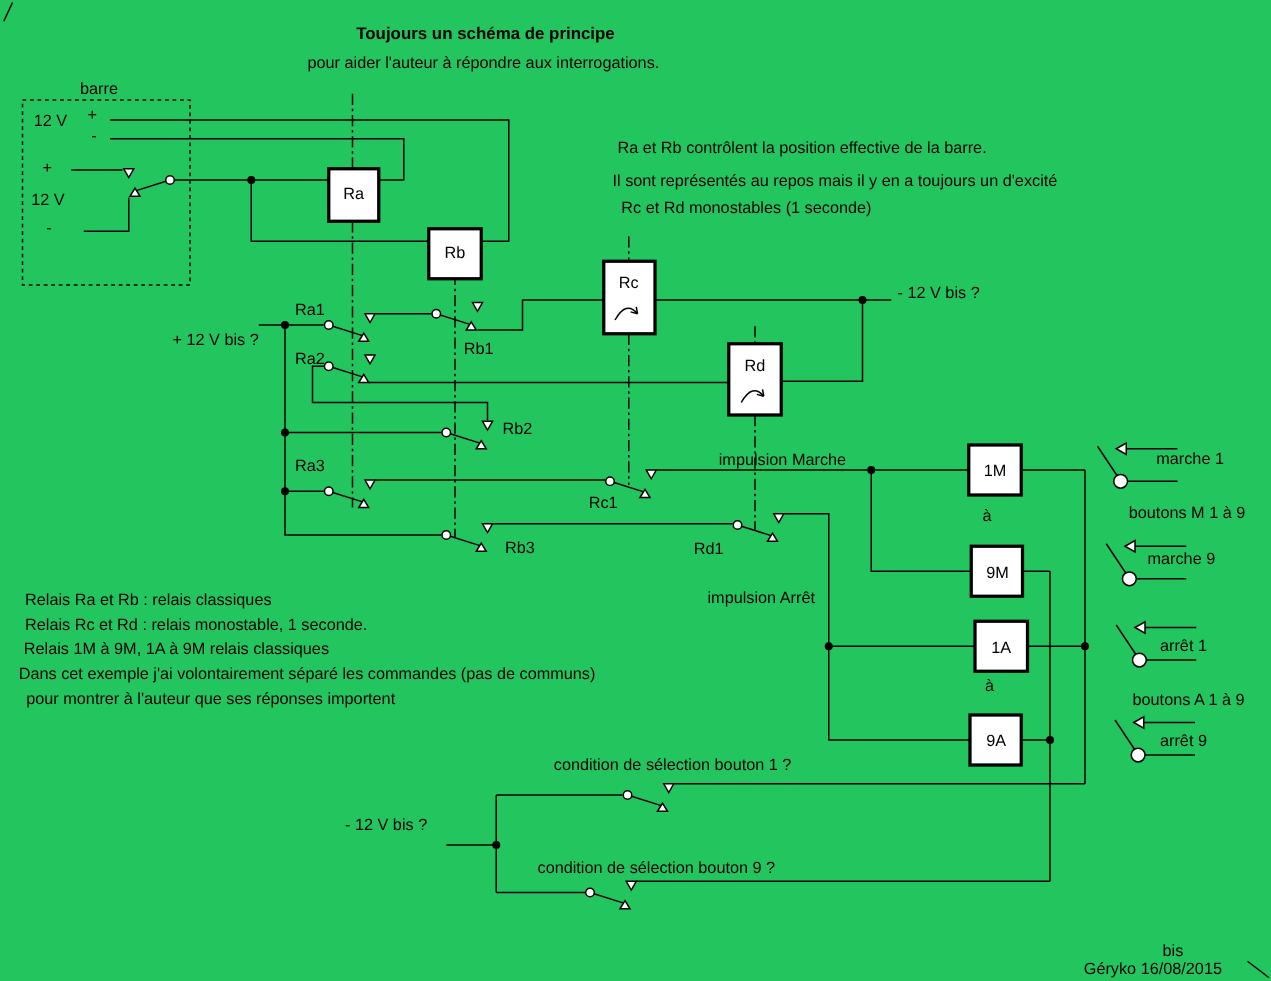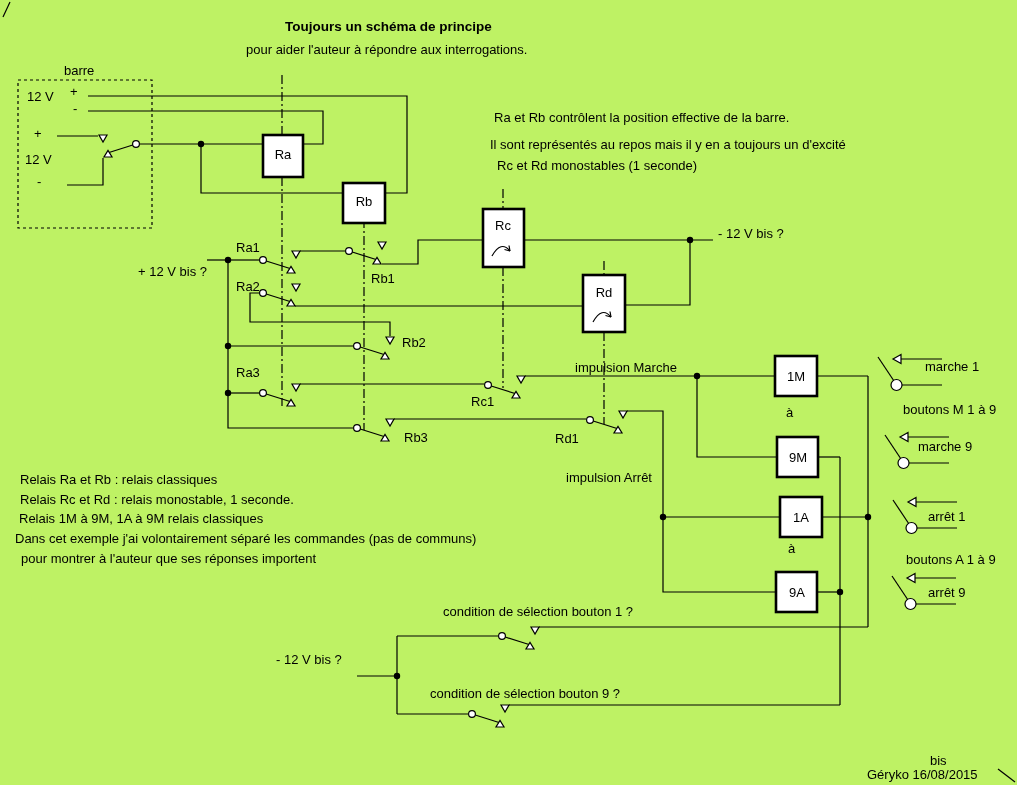--- a/index.html
+++ b/index.html
@@ -1,16 +1,16 @@
 <!DOCTYPE html>
 <html><head>
 <meta charset="utf-8">
 <style>
   html,body{margin:0;padding:0;background:#fff;}
-  .stage{position:relative;width:1017px;height:785px;background:#bef264;overflow:hidden;}
+  .stage{position:relative;width:1017px;height:785px;background:#22c55e;overflow:hidden;}
   svg{display:block;}
   .w{stroke:#000;stroke-width:1.2;fill:none;}
   .dd{stroke:#000;stroke-width:1.2;fill:none;stroke-dasharray:9 3 2 3;}
   .box{stroke:#000;stroke-width:2.6;fill:#fff;}
   .dashbox{stroke:#000;stroke-width:1.2;fill:none;stroke-dasharray:3 3;}
   .t{font-family:"Liberation Sans",sans-serif;font-size:13px;fill:#000;}
   .tb{font-family:"Liberation Sans",sans-serif;font-size:13.5px;font-weight:bold;fill:#000;}
   .tc{text-anchor:middle;}
   .sym line,.sym path{stroke:#000;stroke-width:1.2;}
   .sym circle{stroke:#000;stroke-width:1.2;}

